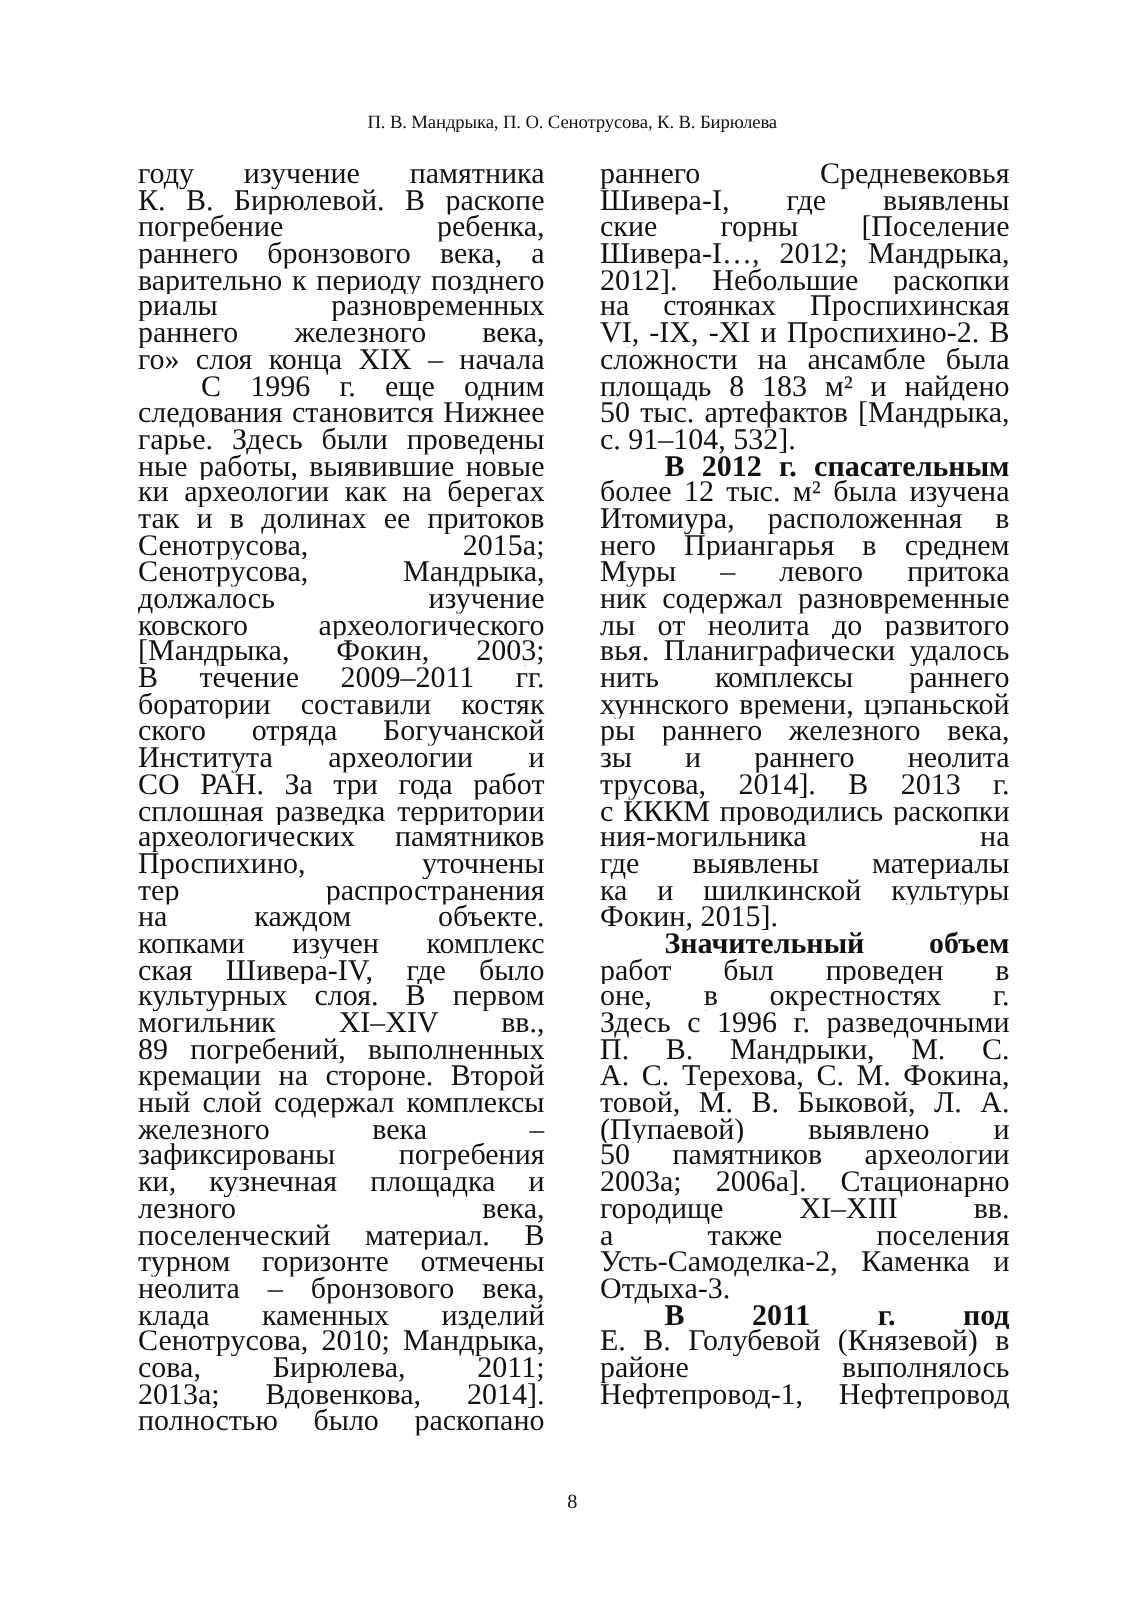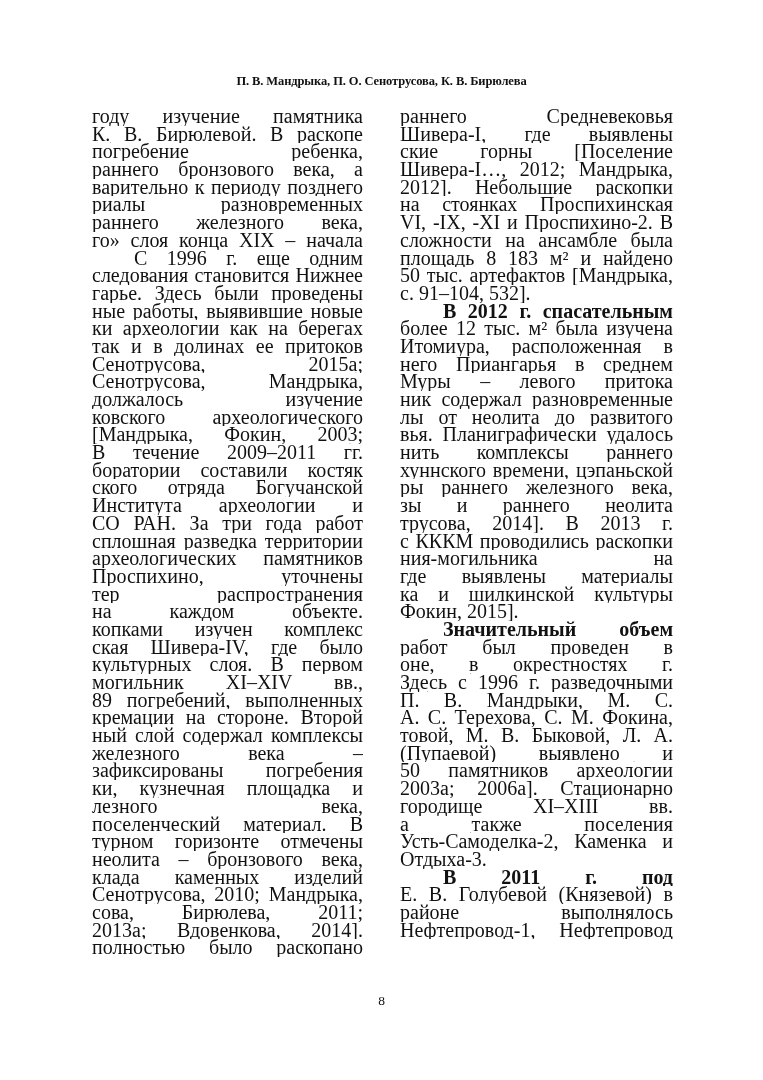--- a/index.html
+++ b/index.html
@@ -16,21 +16,21 @@
     font-family: "Liberation Serif", "DejaVu Serif", serif;
   }
   .running-title {
     position: absolute;
     top: 74px;
     left: 0;
     width: 763px;
     text-align: center;
     font-size: 12.5px;
     line-height: 14px;
-    font-weight: bold;
+    font-weight: normal;
     letter-spacing: -0.1px;
   }
   .column {
     position: absolute;
     top: 108px;
     font-size: 20px;
   }
   .col-left { left: 92px; width: 271px; }
   .col-right { left: 400px; width: 273px; }
   .line {

